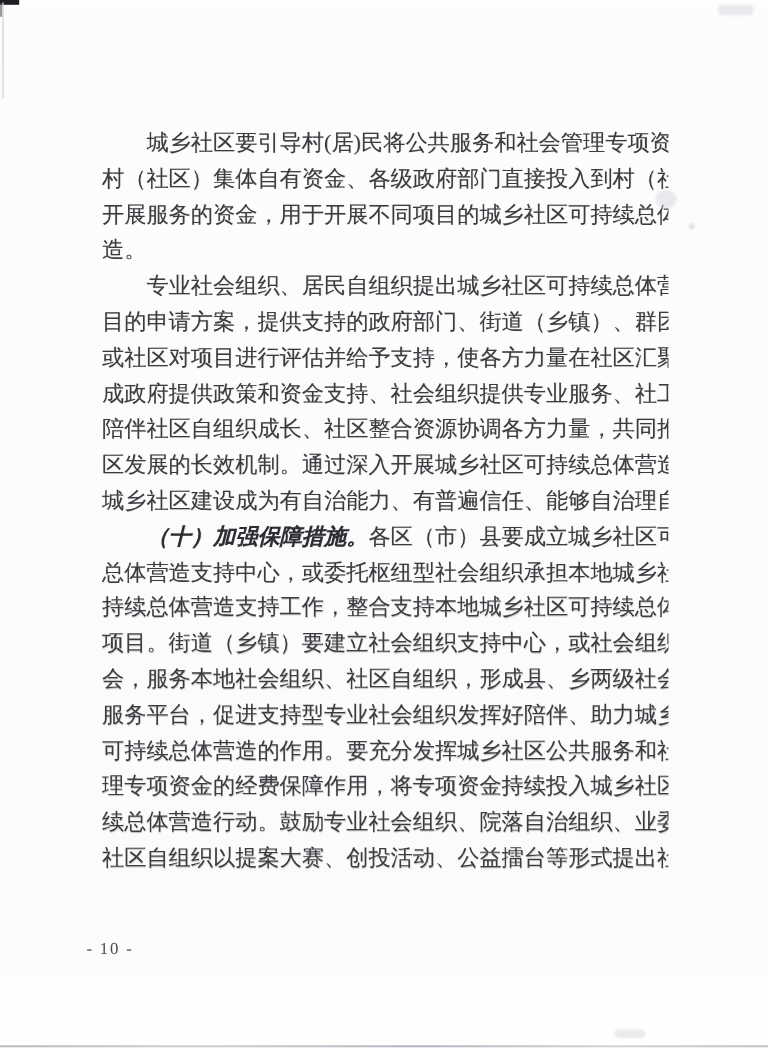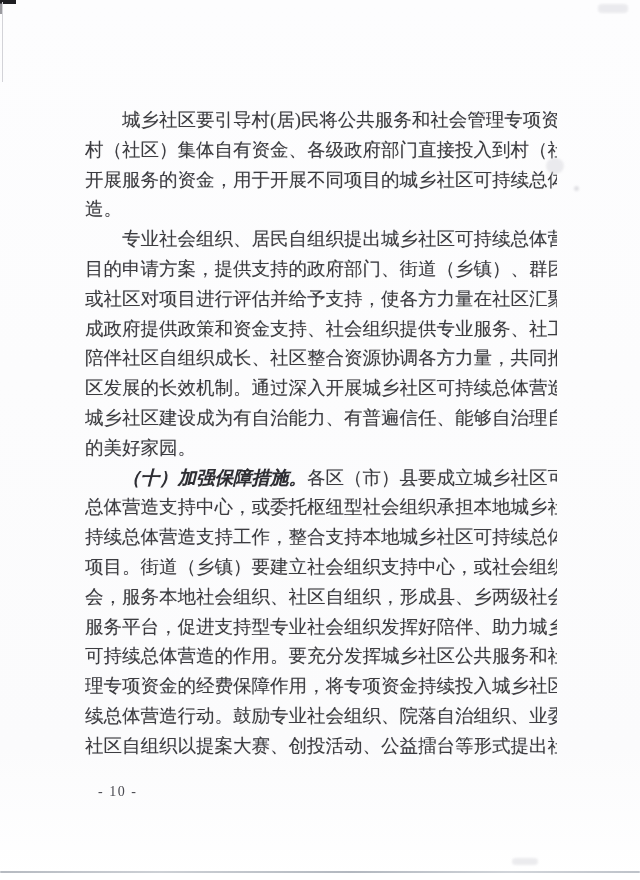--- a/index.html
+++ b/index.html
@@ -21,21 +21,21 @@
     height: 29.8px; line-height: 29.8px;
     text-align: justify; text-align-last: justify;
     overflow: hidden; white-space: nowrap;
   }
   .line.first { padding-left: 37px; }
   .line.end  { text-align-last: left; }
   .line b { font-weight: bold; color: #2d2d32; font-style: italic; }
 
   
   .footer {
-    position: absolute; left: 98px; top: 784px;
+    position: absolute; left: 72px; top: 784px;
     font-size: 14px; color: #4a4a50; letter-spacing: 1.5px;
   }
 
   
   .corner-mark { position: absolute; left: 0; top: 0; width: 16px; height: 4px; background: #1e1e22; }
   .corner-stub { position: absolute; left: 0; top: 3px; width: 2px; height: 11px; background: #66666c; opacity: .65; }
   .left-edge-line { position: absolute; left: 2px; top: 2px; width: 1px; height: 80px; background: #d3d3d8; }
   .bottom-edge-line {
     position: absolute; left: 0; top: 871px; width: 640px; height: 2px;
     background: linear-gradient(90deg, #a9aeb6 0%, #c4c8ce 25%, #a5abb4 55%, #c9cdd3 80%, #b3b8c0 100%);
@@ -65,21 +65,20 @@
         <div class="line end"><span>造。</span></div>
       </div>
       <div>
         <div class="line first"><span>专业社会组织、居民自组织提出城乡社区可持续总体营造项</span></div>
         <div class="line"><span>目的申请方案，提供支持的政府部门、街道（乡镇）、群团组织</span></div>
         <div class="line"><span>或社区对项目进行评估并给予支持，使各方力量在社区汇聚，形</span></div>
         <div class="line"><span>成政府提供政策和资金支持、社会组织提供专业服务、社工人才</span></div>
         <div class="line"><span>陪伴社区自组织成长、社区整合资源协调各方力量，共同推进社</span></div>
         <div class="line"><span>区发展的长效机制。通过深入开展城乡社区可持续总体营造，把</span></div>
         <div class="line"><span>城乡社区建设成为有自治能力、有普遍信任、能够自治理自发展</span></div>
-        <div class="line end"><span>的美好家园。</span></div>
       </div>
       <div>
         <div class="line first"><b>（十）加强保障措施。</b><span>各区（市）县要成立城乡社区可持续</span></div>
         <div class="line"><span>总体营造支持中心，或委托枢纽型社会组织承担本地城乡社区可</span></div>
         <div class="line"><span>持续总体营造支持工作，整合支持本地城乡社区可持续总体营造</span></div>
         <div class="line"><span>项目。街道（乡镇）要建立社会组织支持中心，或社会组织联合</span></div>
         <div class="line"><span>会，服务本地社会组织、社区自组织，形成县、乡两级社会组织</span></div>
         <div class="line"><span>服务平台，促进支持型专业社会组织发挥好陪伴、助力城乡社区</span></div>
         <div class="line"><span>可持续总体营造的作用。要充分发挥城乡社区公共服务和社会管</span></div>
         <div class="line"><span>理专项资金的经费保障作用，将专项资金持续投入城乡社区可持</span></div>

